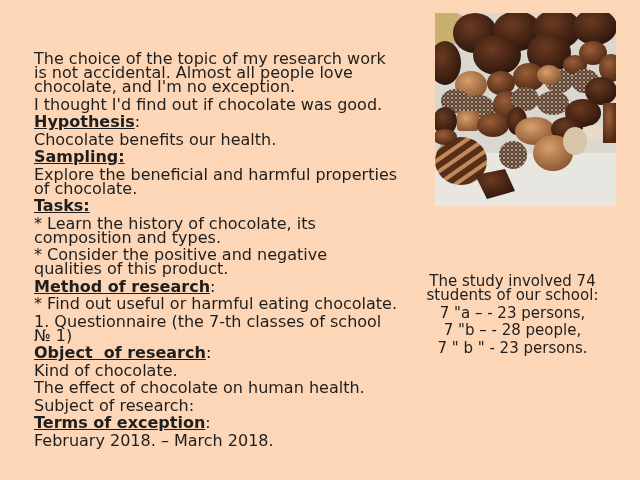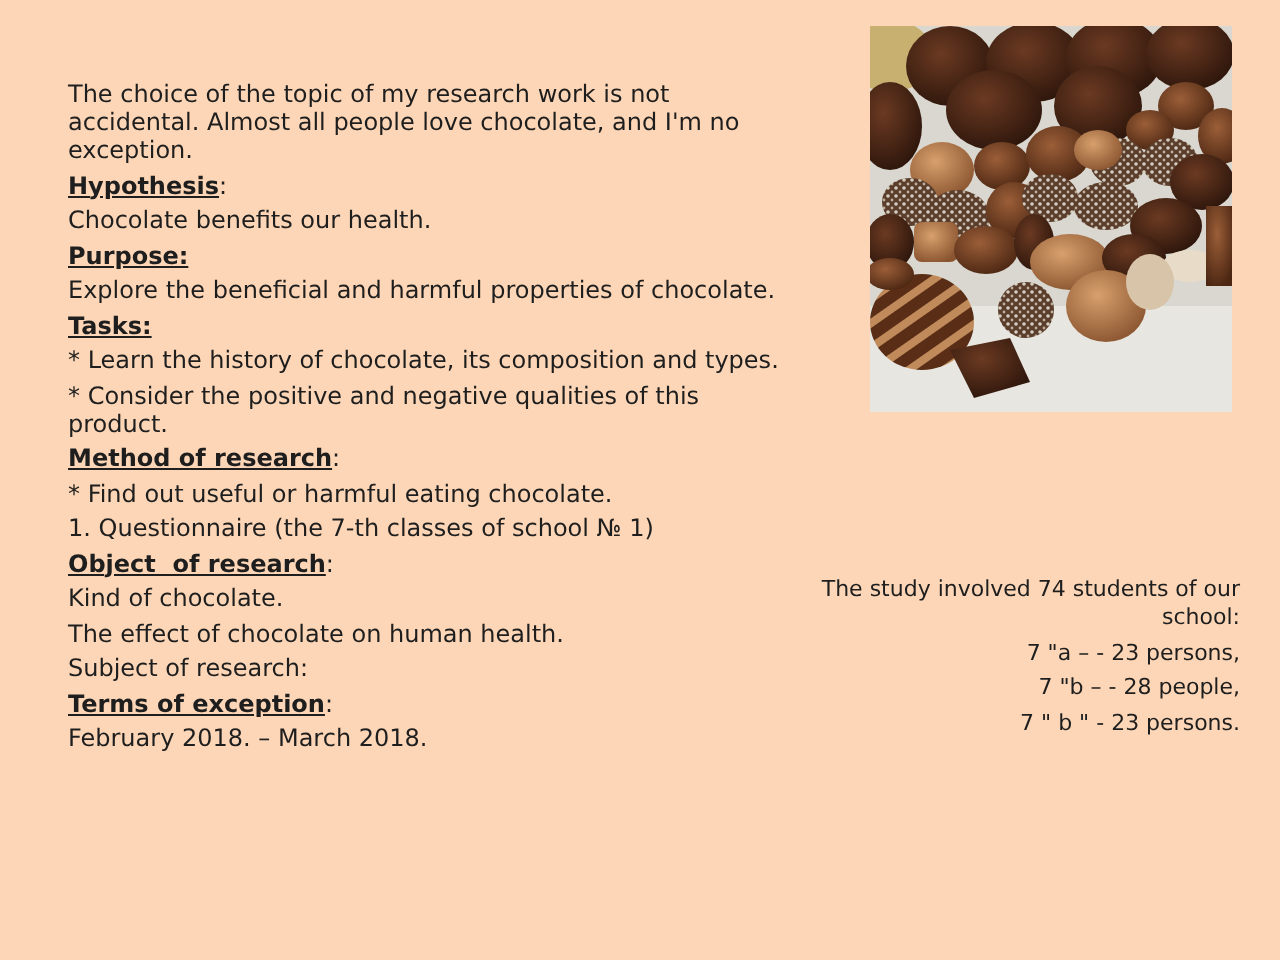--- a/index.html
+++ b/index.html
@@ -11,23 +11,23 @@
       height: 480px;
       background: #fcd6b6;
       position: relative;
       overflow: hidden;
       font-family: "DejaVu Sans", sans-serif;
       color: #1e1e1e;
     }
     .left-column {
       position: absolute;
       left: 34px;
-      top: 40px;
+      top: 52px;
       width: 365px;
-      font-size: 12px;
+      font-size: 16px;
       line-height: 14px;
     }
     .para {
       margin: 0 0 3.5px 0;
     }
     .para b {
       font-weight: bold;
       text-decoration: underline;
     }
     .photo {
@@ -35,40 +35,41 @@
       left: 435px;
       top: 13px;
       width: 181px;
       height: 193px;
       overflow: hidden;
       background: #dcdcd6;
     }
     .right-text {
       position: absolute;
       left: 405px;
-      top: 288px;
+      top: 274px;
       width: 215px;
-      text-align: right;
-      font-size: 11px;
+      text-align: center;
+      font-size: 15px;
       line-height: 14px;
     }
     .right-text .line {
       margin: 0 0 3.5px 0;
     }
   </style>
 </head>
 <body>
 
 <div class="left-column">
   <p class="para">The choice of the topic of my research work is not accidental. Almost all people love chocolate, and I'm no exception.</p>
+  <p class="para">I thought I'd find out if chocolate was good.</p>
 
   <p class="para"><b>Hypothesis</b><span>:</span></p>
   <p class="para">Chocolate benefits our health.</p>
 
-  <p class="para"><b>Purpose:</b></p>
+  <p class="para"><b>Sampling:</b></p>
   <p class="para">Explore the beneficial and harmful properties of chocolate.</p>
 
   <p class="para"><b>Tasks:</b></p>
   <p class="para">* Learn the history of chocolate, its composition and types.</p>
   <p class="para">* Consider the positive and negative qualities of this product.</p>
   <p class="para"><b>Method of research</b><span>:</span></p>
 
   <p class="para">* Find out useful or harmful eating chocolate.</p>
   <p class="para">1. Questionnaire (the 7-th classes of school № 1)</p>
 

